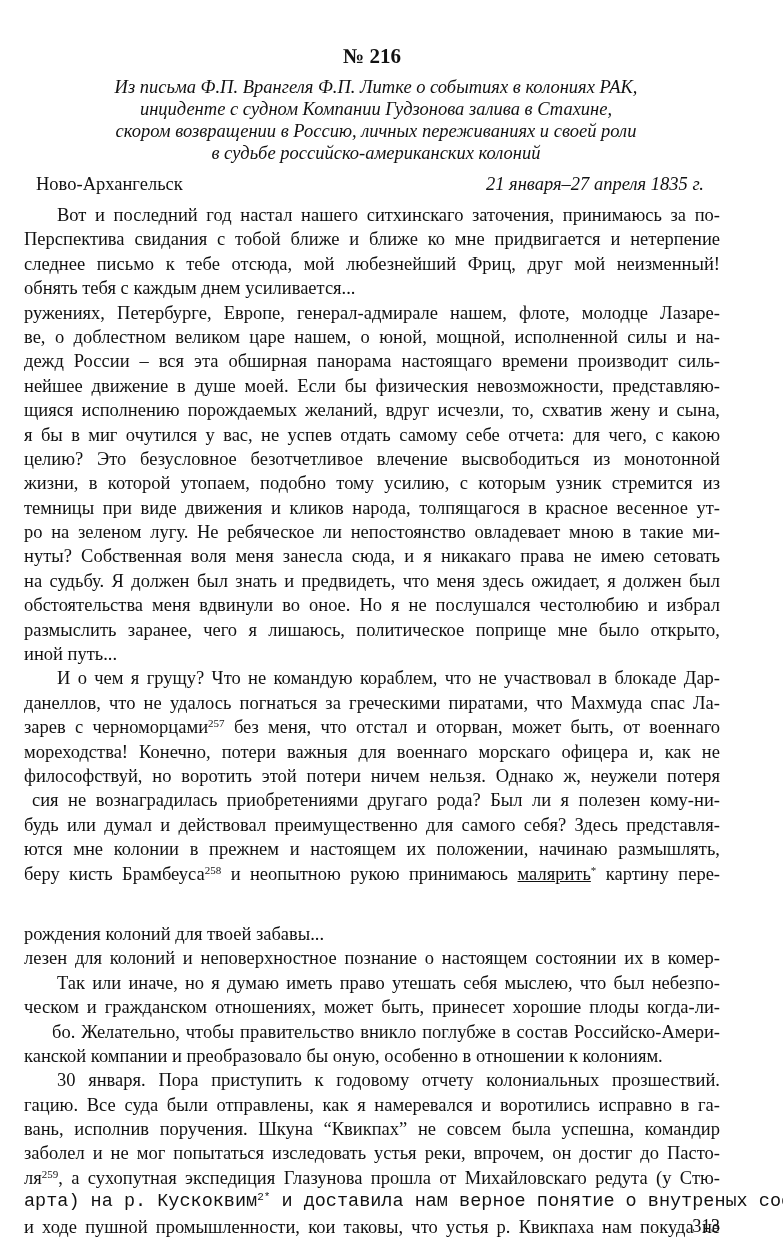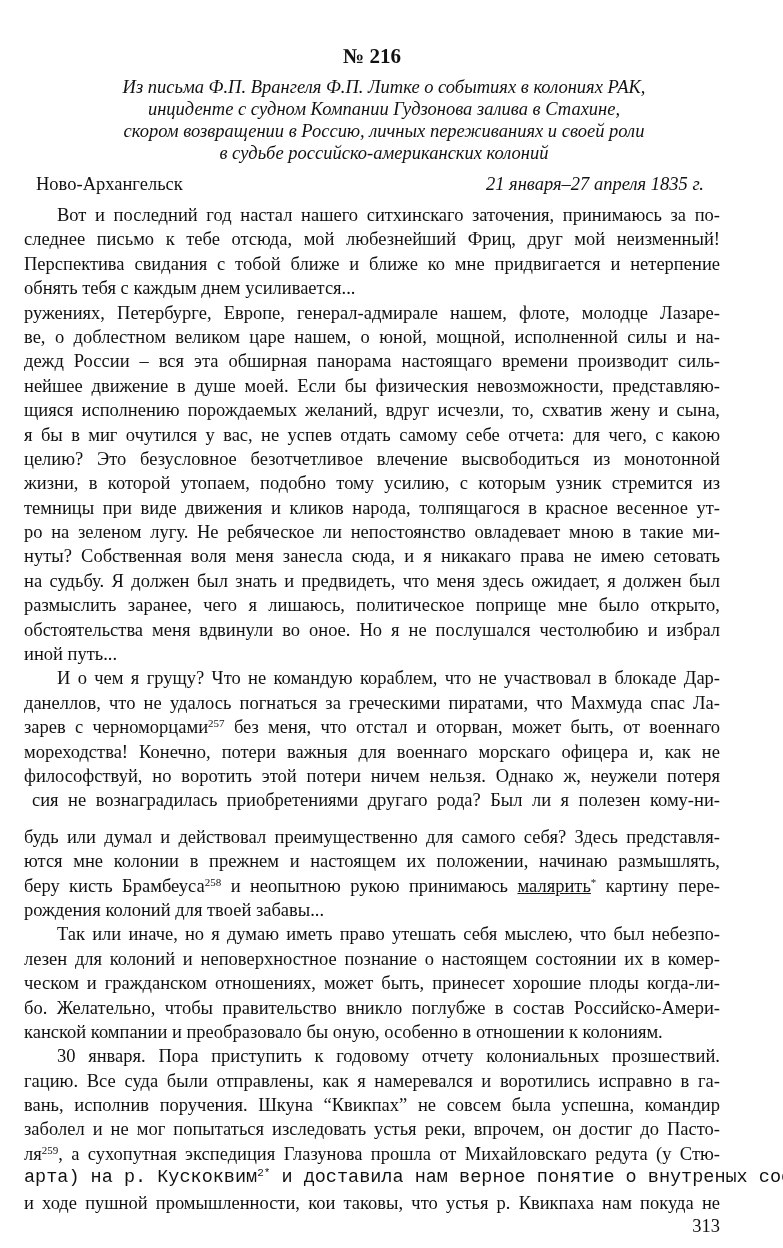--- a/index.html
+++ b/index.html
@@ -3,21 +3,21 @@
   <meta charset="utf-8">
   <style>
     html, body { margin: 0; padding: 0; background: #ffffff; }
     body { width: 783px; height: 1248px; position: relative; overflow: hidden; color: #111; }
     .page { position: absolute; left: 24px; top: 0; width: 696px; }
     .docnum {
       position: absolute; top: 44px; left: 0; width: 696px; text-align: center;
       font-family: "Liberation Serif", serif; font-weight: bold; font-size: 21px;
     }
     .heading {
-      position: absolute; top: 76px; left: 12px; width: 696px; text-align: center;
+      position: absolute; top: 76px; left: 4px; width: 696px; text-align: center;
       font-family: "Liberation Serif", serif; font-style: italic; font-size: 18.5px; line-height: 22px;
     }
     .heading div { white-space: nowrap; }
     .placeline {
       position: absolute; top: 174px; left: 12px; width: 668px;
       font-family: "Liberation Serif", serif; font-size: 18.5px; display: flex; justify-content: space-between;
     }
     .placeline .date { font-style: italic; }
     .body {
       position: absolute; top: 203px; left: 0; width: 696px;
@@ -46,52 +46,52 @@
     <div style="display: block;">в судьбе российско-американских колоний</div>
   </div>
 
   <div class="placeline">
     <span>Ново-Архангельск</span>
     <span class="date">21 января–27 апреля 1835 г.</span>
   </div>
 
   <div class="body">
     <span class="line indent" style="display: block; text-align-last: justify; width: auto;">Вот и последний год настал нашего ситхинскаго заточения, принимаюсь за по-</span>
+    <span class="line" style="display: block; text-align-last: justify; width: auto;">Перспектива свидания с тобой ближе и ближе ко мне придвигается и нетерпение</span>
     <span class="line" style="display: block; text-align-last: justify; width: auto;">следнее письмо к тебе отсюда, мой любезнейший Фриц, друг мой неизменный!</span>
-    <span class="line" style="display: block; text-align-last: justify; width: auto;">Перспектива свидания с тобой ближе и ближе ко мне придвигается и нетерпение</span>
     <span class="line last" style="display: block; text-align-last: left; width: auto;">обнять тебя с каждым днем усиливается...</span>
     <span class="line" style="display: block; text-align-last: justify; width: auto;">ружениях, Петербурге, Европе, генерал-адмирале нашем, флоте, молодце Лазаре-</span>
     <span class="line" style="display: block; text-align-last: justify; width: auto;">ве, о доблестном великом царе нашем, о юной, мощной, исполненной силы и на-</span>
     <span class="line" style="display: block; text-align-last: justify; width: auto;">дежд России – вся эта обширная панорама настоящаго времени производит силь-</span>
     <span class="line" style="display: block; text-align-last: justify; width: auto;">нейшее движение в душе моей. Если бы физическия невозможности, представляю-</span>
     <span class="line" style="display: block; text-align-last: justify; width: auto;">щияся исполнению порождаемых желаний, вдруг исчезли, то, схватив жену и сына,</span>
     <span class="line" style="display: block; text-align-last: justify; width: auto;">я бы в миг очутился у вас, не успев отдать самому себе отчета: для чего, с какою</span>
     <span class="line" style="display: block; text-align-last: justify; width: auto;">целию? Это безусловное безотчетливое влечение высвободиться из монотонной</span>
     <span class="line" style="display: block; text-align-last: justify; width: auto;">жизни, в которой утопаем, подобно тому усилию, с которым узник стремится из</span>
     <span class="line" style="display: block; text-align-last: justify; width: auto;">темницы при виде движения и кликов народа, толпящагося в красное весенное ут-</span>
     <span class="line" style="display: block; text-align-last: justify; width: auto;">ро на зеленом лугу. Не ребяческое ли непостоянство овладевает мною в такие ми-</span>
     <span class="line" style="display: block; text-align-last: justify; width: auto;">нуты? Собственная воля меня занесла сюда, и я никакаго права не имею сетовать</span>
     <span class="line" style="display: block; text-align-last: justify; width: auto;">на судьбу. Я должен был знать и предвидеть, что меня здесь ожидает, я должен был</span>
+    <span class="line" style="display: block; text-align-last: justify; width: auto;">обстоятельства меня вдвинули во оное. Но я не послушался честолюбию и избрал</span>
     <span class="line" style="display: block; text-align-last: justify; width: auto;">размыслить заранее, чего я лишаюсь, политическое поприще мне было открыто,</span>
-    <span class="line" style="display: block; text-align-last: justify; width: auto;">обстоятельства меня вдвинули во оное. Но я не послушался честолюбию и избрал</span>
     <span class="line last" style="display: block; text-align-last: left; width: auto;">иной путь...</span>
     <span class="line indent" style="display: block; text-align-last: justify; width: auto;">И о чем я грущу? Что не командую кораблем, что не участвовал в блокаде Дар-</span>
     <span class="line" style="display: block; text-align-last: justify; width: auto;">данеллов, что не удалось погнаться за греческими пиратами, что Махмуда спас Ла-</span>
     <span class="line" style="display: block; text-align-last: justify; width: auto;"><span>зарев с черноморцами</span><sup>257</sup><span> без меня, что отстал и оторван, может быть, от военнаго</span></span>
     <span class="line" style="display: block; text-align-last: justify; width: auto;">мореходства! Конечно, потери важныя для военнаго морскаго офицера и, как не</span>
     <span class="line" style="display: block; text-align-last: justify; width: auto;">философствуй, но воротить этой потери ничем нельзя. Однако ж, неужели потеря</span>
     <span class="line" style="display: block; text-align-last: justify; width: auto; margin-left: 8px;">сия не вознаградилась приобретениями другаго рода? Был ли я полезен кому-ни-</span>
-    <span class="line" style="display: block; text-align-last: justify; width: auto; margin-top: 12px;">будь или думал и действовал преимущественно для самого себя? Здесь представля-</span>
+    <span class="line" style="display: block; text-align-last: justify; width: auto;">будь или думал и действовал преимущественно для самого себя? Здесь представля-</span>
     <span class="line" style="display: block; text-align-last: justify; width: auto;">ются мне колонии в прежнем и настоящем их положении, начинаю размышлять,</span>
     <span class="line" style="display: block; text-align-last: justify; width: auto;"><span>беру кисть Брамбеуса</span><sup>258</sup><span> и неопытною рукою принимаюсь </span><u>малярить</u><sup>*</sup><span> картину пере-</span></span>
-    <span class="line last" style="display: block; text-align-last: left; width: auto;">рождения колоний для твоей забавы...</span>
+    <span class="line last" style="display: block; text-align-last: left; width: auto; margin-top: 36px;">рождения колоний для твоей забавы...</span>
+    <span class="line" style="display: block; text-align-last: justify; width: auto;">лезен для колоний и неповерхностное познание о настоящем состоянии их в комер-</span>
     <span class="line indent" style="display: block; text-align-last: justify; width: auto;">Так или иначе, но я думаю иметь право утешать себя мыслею, что был небезпо-</span>
-    <span class="line" style="display: block; text-align-last: justify; width: auto;">лезен для колоний и неповерхностное познание о настоящем состоянии их в комер-</span>
     <span class="line" style="display: block; text-align-last: justify; width: auto;">ческом и гражданском отношениях, может быть, принесет хорошие плоды когда-ли-</span>
-    <span class="line" style="display: block; text-align-last: justify; width: auto;">бо. Желательно, чтобы правительство вникло поглубже в состав Российско-Амери-</span>
+    <span class="line" style="display: block; text-align-last: justify; width: auto; margin-left: 28px;">бо. Желательно, чтобы правительство вникло поглубже в состав Российско-Амери-</span>
     <span class="line last" style="display: block; text-align-last: left; width: auto;">канской компании и преобразовало бы оную, особенно в отношении к колониям.</span>
     <span class="line indent" style="display: block; text-align-last: justify; width: auto;">30 января. Пора приступить к годовому отчету колониальных прозшествий.</span>
     <span class="line" style="display: block; text-align-last: justify; width: auto;">гацию. Все суда были отправлены, как я намеревался и воротились исправно в га-</span>
     <span class="line" style="display: block; text-align-last: justify; width: auto;">вань, исполнив поручения. Шкуна “Квикпах” не совсем была успешна, командир</span>
     <span class="line" style="display: block; text-align-last: justify; width: auto;">заболел и не мог попытаться изследовать устья реки, впрочем, он достиг до Пасто-</span>
     <span class="line" style="display: block; text-align-last: justify; width: auto;"><span>ля</span><sup>259</sup><span>, а сухопутная экспедиция Глазунова прошла от Михайловскаго редута (у Стю-</span></span>
     <span class="line" style="display: block; text-align-last: justify; width: auto; font-family: Liberation Mono, monospace;"><span>арта) на р. Кускоквим</span><sup>2*</sup><span> и доставила нам верное понятие о внутреных сообщениях</span></span>
     <span class="line" style="display: block; text-align-last: justify; width: auto;">и ходе пушной промышленности, кои таковы, что устья р. Квикпаха нам покуда не</span>
 
   </div>

